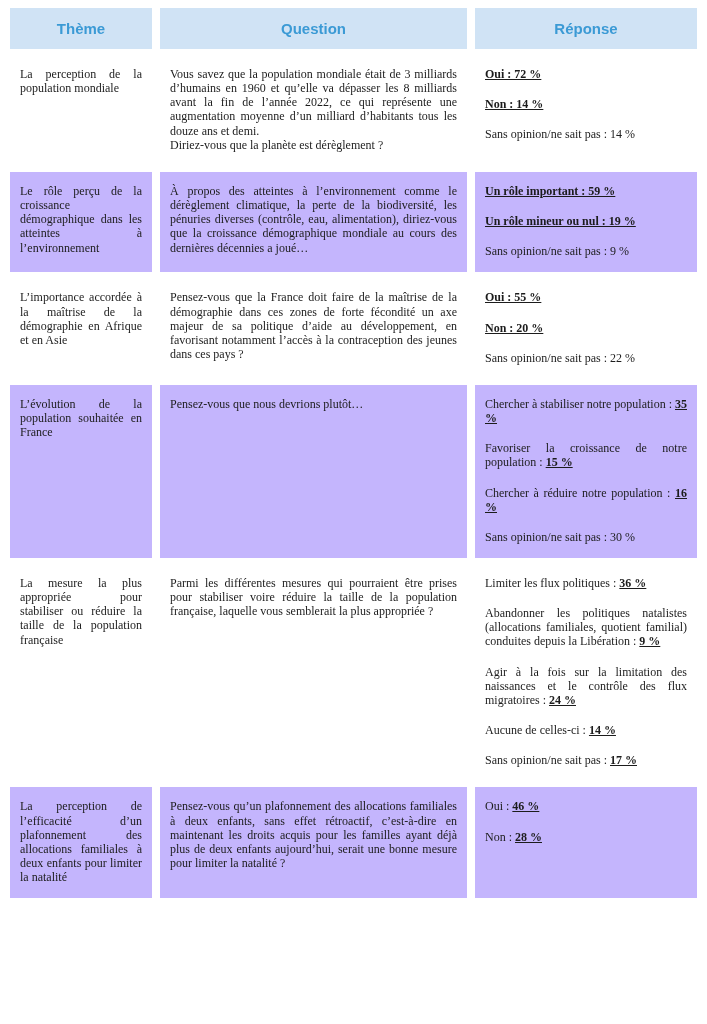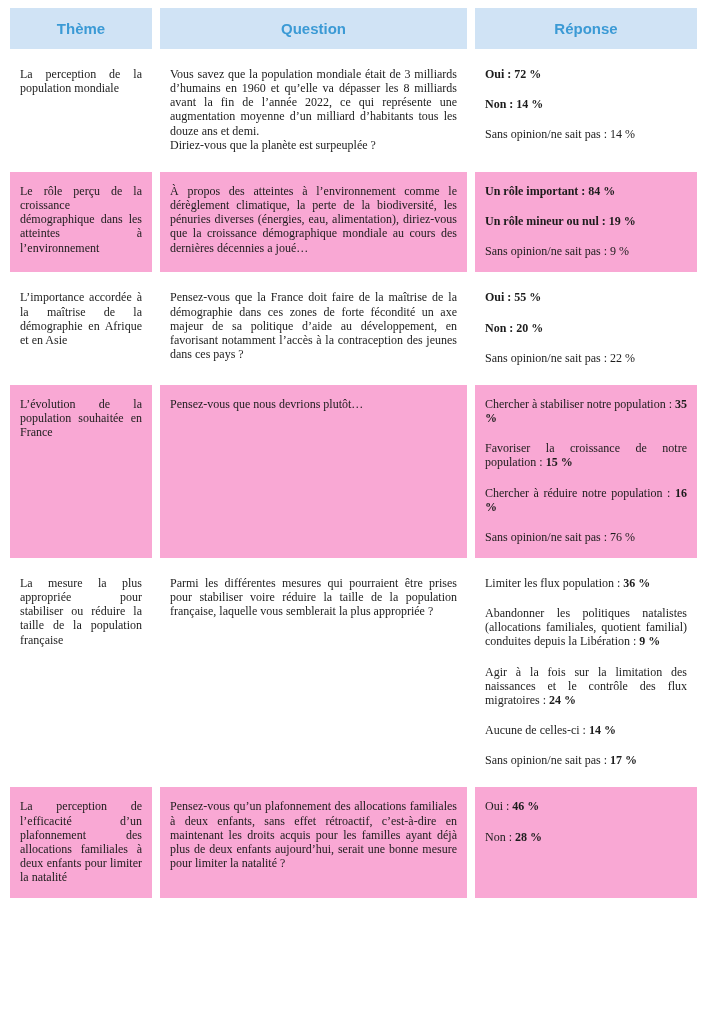--- a/index.html
+++ b/index.html
@@ -35,28 +35,28 @@
     padding: 12px 16px;
     vertical-align: middle;
   }
   td.cell {
     vertical-align: top;
     padding: 12px 10px 14px 10px;
     font-size: 12px;
     line-height: 1.18;
     background: #ffffff;
   }
-  tr.alt td.cell { background: #f9a8d4; }
+  tr.alt td.cell { background: #c4b5fd; }
   td.theme-cell { text-align: justify; }
   td.question-cell { text-align: justify; }
   td.response-cell { text-align: justify; }
   .q-par { margin: 0; }
   .answer-item { margin: 0; }
   .answer-item + .answer-item { margin-top: 16px; }
-  b, strong { font-weight: bold; }
+  b, strong { font-weight: bold; text-decoration: underline; }
 </style>
 </head>
 <body>
 
 <div class="doc">
   <table class="survey">
     <colgroup>
       <col class="c-theme">
       <col class="c-question">
       <col class="c-response">
@@ -66,35 +66,35 @@
         <th class="header-cell">Thème</th>
         <th class="header-cell">Question</th>
         <th class="header-cell">Réponse</th>
       </tr>
     </thead>
     <tbody id="rows-body">
         <tr>
           <td class="cell theme-cell">La perception de la population mondiale</td>
           <td class="cell question-cell">
             <div class="q-par">Vous savez que la population mondiale était de 3 milliards d’humains en 1960 et qu’elle va dépasser les 8 milliards avant la fin de l’année 2022, ce qui représente une augmentation moyenne d’un milliard d’habitants tous les douze ans et demi.</div>
-            <div class="q-par">Diriez-vous que la planète est surpeuplée ?</div>
+            <div class="q-par">Diriez-vous que la planète est dérèglement ?</div>
           </td>
           <td class="cell response-cell">
             <div class="answer-item"><b>Oui : 72 %</b></div>
             <div class="answer-item"><b>Non : 14 %</b></div>
             <div class="answer-item"><span>Sans opinion/ne sait pas : 14 %</span></div>
           </td>
         </tr>
         <tr class="alt">
           <td class="cell theme-cell">Le rôle perçu de la croissance démographique dans les atteintes à l’environnement</td>
           <td class="cell question-cell">
-            <div class="q-par">À propos des atteintes à l’environnement comme le dérèglement climatique, la perte de la biodiversité, les pénuries diverses (énergies, eau, alimentation), diriez-vous que la croissance démographique mondiale au cours des dernières décennies a joué…</div>
+            <div class="q-par">À propos des atteintes à l’environnement comme le dérèglement climatique, la perte de la biodiversité, les pénuries diverses (contrôle, eau, alimentation), diriez-vous que la croissance démographique mondiale au cours des dernières décennies a joué…</div>
           </td>
           <td class="cell response-cell">
-            <div class="answer-item"><b>Un rôle important : 84 %</b></div>
+            <div class="answer-item"><b>Un rôle important : 59 %</b></div>
             <div class="answer-item"><b>Un rôle mineur ou nul : 19 %</b></div>
             <div class="answer-item"><span>Sans opinion/ne sait pas : 9 %</span></div>
           </td>
         </tr>
         <tr>
           <td class="cell theme-cell">L’importance accordée à la maîtrise de la démographie en Afrique et en Asie</td>
           <td class="cell question-cell">
             <div class="q-par">Pensez-vous que la France doit faire de la maîtrise de la démographie dans ces zones de forte fécondité un axe majeur de sa politique d’aide au développement, en favorisant notamment l’accès à la contraception des jeunes dans ces pays ?</div>
           </td>
           <td class="cell response-cell">
@@ -105,30 +105,30 @@
         </tr>
         <tr class="alt">
           <td class="cell theme-cell">L’évolution de la population souhaitée en France</td>
           <td class="cell question-cell">
             <div class="q-par">Pensez-vous que nous devrions plutôt…</div>
           </td>
           <td class="cell response-cell">
             <div class="answer-item"><span>Chercher à stabiliser notre population : </span><b>35 %</b></div>
             <div class="answer-item"><span>Favoriser la croissance de notre population : </span><b>15 %</b></div>
             <div class="answer-item"><span>Chercher à réduire notre population : </span><b>16 %</b></div>
-            <div class="answer-item"><span>Sans opinion/ne sait pas : 76 %</span></div>
+            <div class="answer-item"><span>Sans opinion/ne sait pas : 30 %</span></div>
           </td>
         </tr>
         <tr>
           <td class="cell theme-cell">La mesure la plus appropriée pour stabiliser ou réduire la taille de la population française</td>
           <td class="cell question-cell">
             <div class="q-par">Parmi les différentes mesures qui pourraient être prises pour stabiliser voire réduire la taille de la population française, laquelle vous semblerait la plus appropriée ?</div>
           </td>
           <td class="cell response-cell">
-            <div class="answer-item"><span>Limiter les flux population : </span><b>36 %</b></div>
+            <div class="answer-item"><span>Limiter les flux politiques : </span><b>36 %</b></div>
             <div class="answer-item"><span>Abandonner les politiques natalistes (allocations familiales, quotient familial) conduites depuis la Libération : </span><b>9 %</b></div>
             <div class="answer-item"><span>Agir à la fois sur la limitation des naissances et le contrôle des flux migratoires : </span><b>24 %</b></div>
             <div class="answer-item"><span>Aucune de celles-ci : </span><b>14 %</b></div>
             <div class="answer-item"><span>Sans opinion/ne sait pas : </span><b>17 %</b></div>
           </td>
         </tr>
         <tr class="alt">
           <td class="cell theme-cell">La perception de l’efficacité d’un plafonnement des allocations familiales à deux enfants pour limiter la natalité</td>
           <td class="cell question-cell">
             <div class="q-par">Pensez-vous qu’un plafonnement des allocations familiales à deux enfants, sans effet rétroactif, c’est-à-dire en maintenant les droits acquis pour les familles ayant déjà plus de deux enfants aujourd’hui, serait une bonne mesure pour limiter la natalité ?</div>

